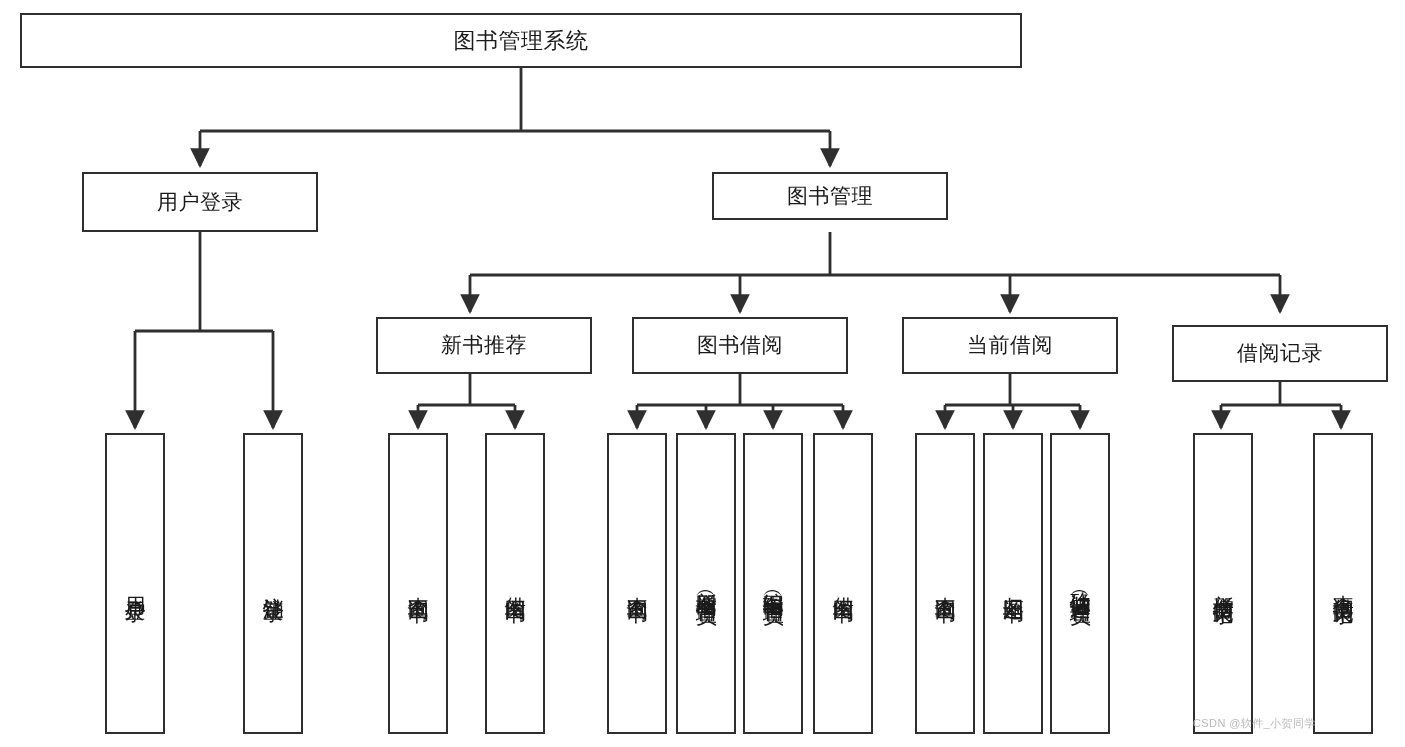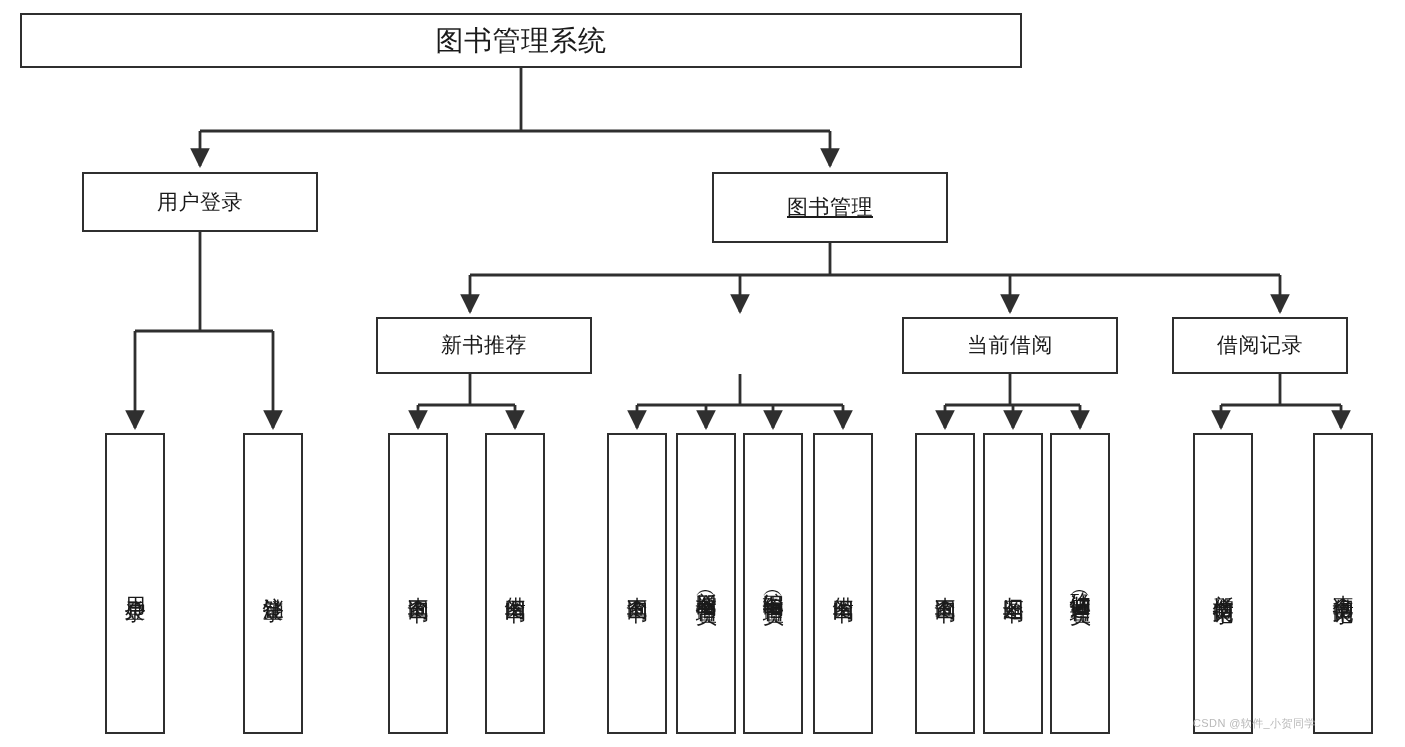--- a/index.html
+++ b/index.html
@@ -39,21 +39,21 @@
   .node .label {
     display: block;
     line-height: 1.18;
     letter-spacing: 0.5px;
   }
   .node.h .label {
     font-size: 21px;
     white-space: nowrap;
   }
   .node.root .label {
-    font-size: 28px;
+    font-size: 22px;
   }
   .node.v {
     align-items: center;
     justify-content: center;
   }
   .node.v .label {
     writing-mode: vertical-rl;
     text-orientation: upright;
     font-size: 21px;
     line-height: 1.16;
@@ -126,31 +126,34 @@
     </g>
   </svg>
 
   <div class="node root h" style="left:20px; top:13px; width:1002px; height:55px;">
     <span class="label">图书管理系统</span>
   </div>
 
   <div class="node h" style="left:82px; top:172px; width:236px; height:60px;">
     <span class="label">用户登录</span>
   </div>
-  <div class="node h" style="left:712px; top:172px; width:236px; height:71px;text-decoration:underline;">
+  <div class="node h" style="left:712px; top:172px; width:236px; height:48px;">
     <span class="label">图书管理</span>
   </div>
 
   <div class="node h" style="left:376px; top:317px; width:216px; height:57px;">
     <span class="label">新书推荐</span>
   </div>
+  <div class="node h" style="left:632px; top:317px; width:216px; height:57px;">
+    <span class="label">图书借阅</span>
+  </div>
   <div class="node h" style="left:902px; top:317px; width:216px; height:57px;">
     <span class="label">当前借阅</span>
   </div>
-  <div class="node h" style="left:1172px; top:317px; width:176px; height:57px;">
+  <div class="node h" style="left:1172px; top:325px; width:216px; height:57px;">
     <span class="label">借阅记录</span>
   </div>
 
   <div class="node v" style="left:105px; top:433px; width:60px; height:301px;">
     <span class="label">用户登录</span>
   </div>
   <div class="node v" style="left:243px; top:433px; width:60px; height:301px;">
     <span class="label">注销登录</span>
   </div>
 

